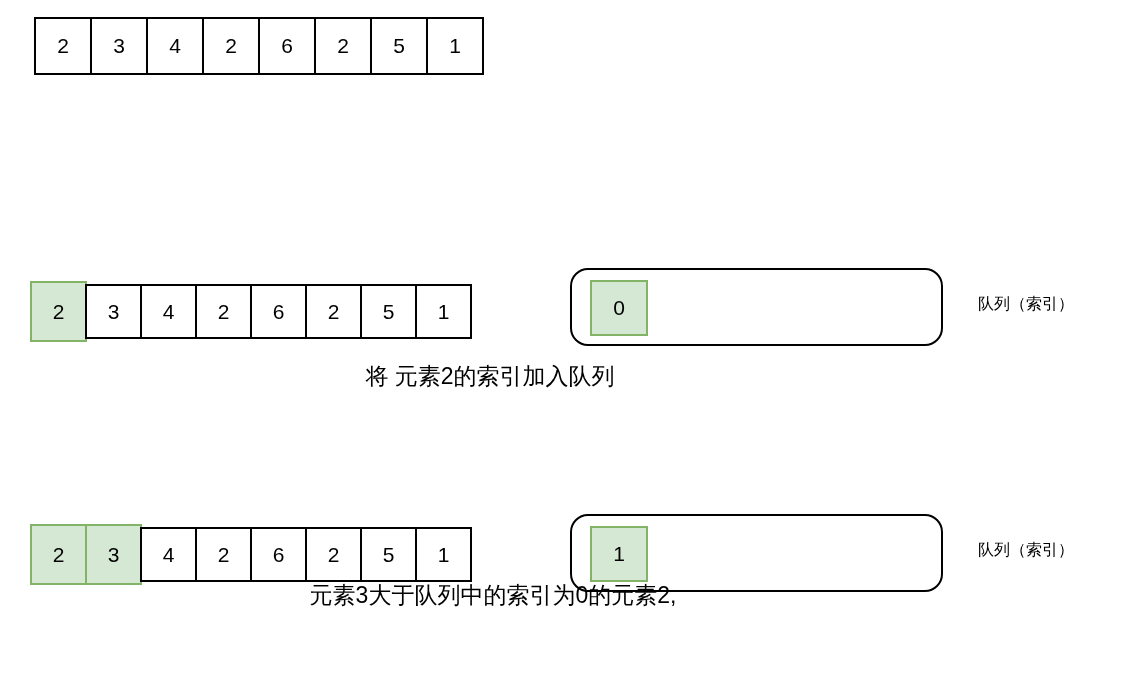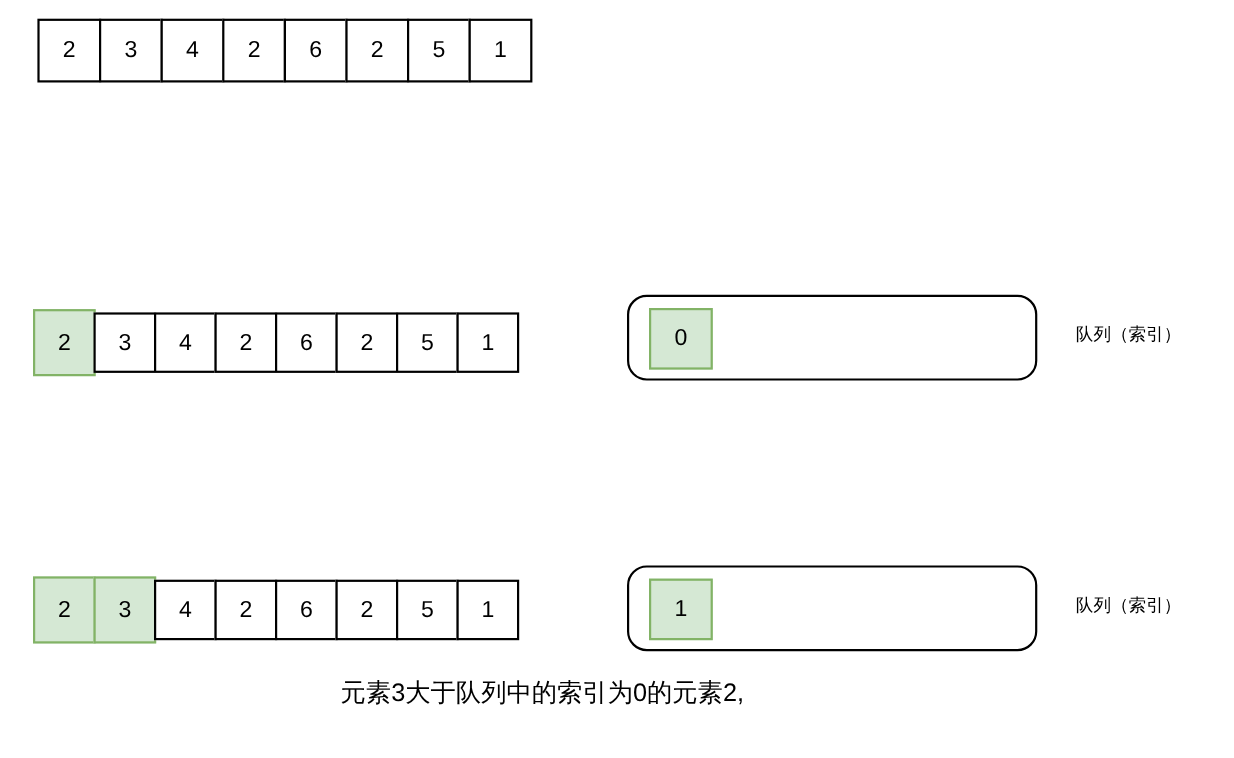--- a/index.html
+++ b/index.html
@@ -78,21 +78,21 @@
 
   
   #array-top   { left: 34px;  top: 17px; }
   #array-step1 { left: 30px;  top: 281px; height: 61px; }
   #queue-step1 { left: 570px; top: 268px; }
   #label-step1 { left: 978px; top: 294px; }
   #caption-step1 { left: 310px; top: 361px; width: 360px; }
   #array-step2 { left: 30px;  top: 524px; height: 61px; }
   #queue-step2 { left: 570px; top: 514px; }
   #label-step2 { left: 978px; top: 540px; }
-  #caption-step2 { left: 263px; top: 614px; width: 460px; }
+  #caption-step2 { left: 263px; top: 580px; width: 460px; }
 </style>
 </head>
 <body>
 
 <div class="canvas">
 
   <div class="array" id="array-top">
       <div class="cell">2</div>
       <div class="cell">3</div>
       <div class="cell">4</div>
@@ -110,20 +110,23 @@
       <div class="cell">2</div>
       <div class="cell">6</div>
       <div class="cell">2</div>
       <div class="cell">5</div>
       <div class="cell">1</div>
     </div>
   <div class="queue" id="queue-step1">
       <div class="qitem">0</div>
     </div>
   <div class="queue-label" id="label-step1">队列（索引）</div>
+  <div class="caption" id="caption-step1">
+    <div>将 元素2的索引加入队列</div>
+  </div>
 
   <div class="array" id="array-step2">
       <div class="cell hl">2</div>
       <div class="cell hl">3</div>
       <div class="cell">4</div>
       <div class="cell">2</div>
       <div class="cell">6</div>
       <div class="cell">2</div>
       <div class="cell">5</div>
       <div class="cell">1</div>

